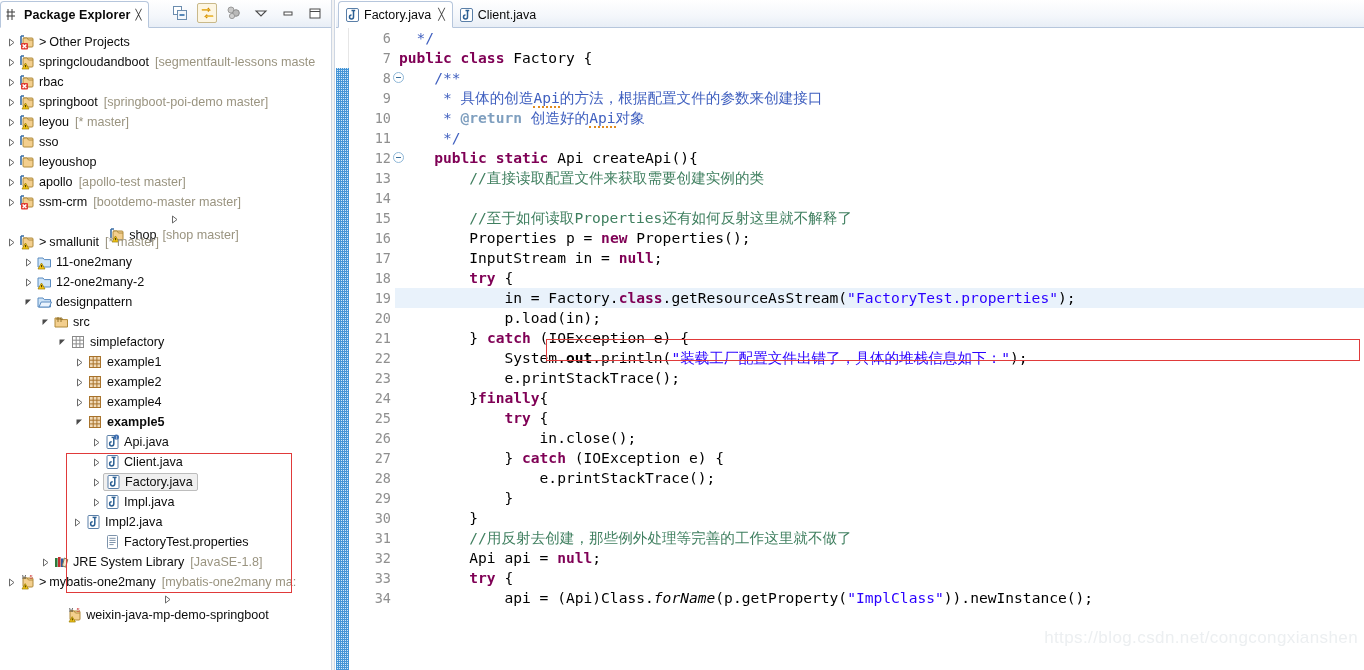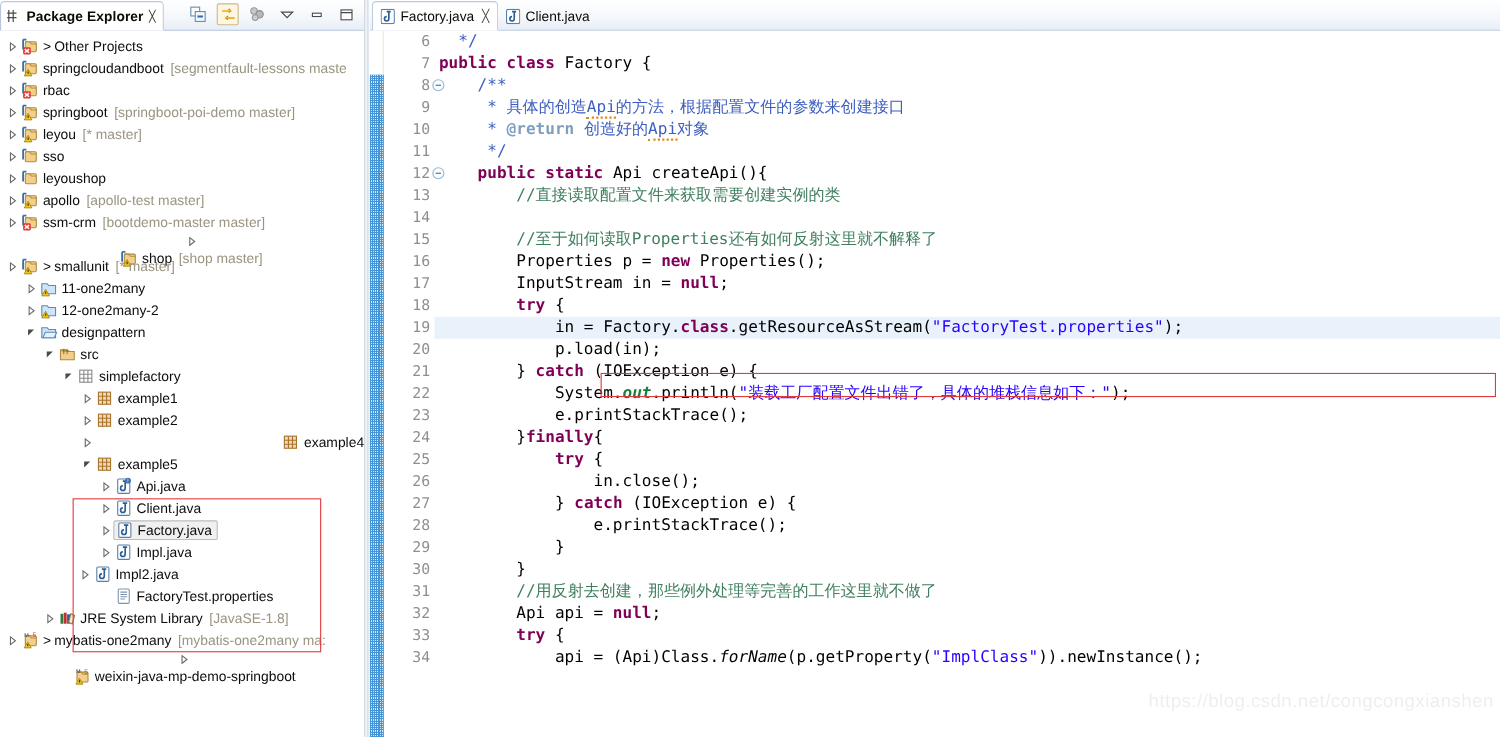--- a/index.html
+++ b/index.html
@@ -106,21 +106,21 @@
     white-space:pre;
   }
   .cl { height:20px; line-height:20px; padding-left:4px; color:#000; }
   .cl.hl { background:#e9f2fb; }
 
   .k  { color:#7f0055; font-weight:700; }          
   .s  { color:#2a00ff; }                            
   .c  { color:#3f7f5f; }                            
   .jd { color:#3f5fbf; }                            
   .jdt{ color:#7f9fbf; font-weight:700; }           
-  .st { color:#15803d; font-weight:700; font-style:italic; } 
+  .st { color:#000000; font-weight:700; } 
   .sm { color:#000; font-style:italic; }
   .u  { border-bottom:2px dotted #e08a1e; }
 
   
   #line19box {
     position:absolute; left:210px; top:311px; width:814px; height:22px;
     border:1.6px solid #e03a3a; pointer-events:none; z-index:4;
   }
 
   #watermark {
@@ -535,42 +535,42 @@
                   <line x1="6.2" y1="2.5" x2="6.2" y2="13.5"></line>
                   <line x1="9.9" y1="2.5" x2="9.9" y2="13.5"></line>
                   <line x1="2.5" y1="6.2" x2="13.5" y2="6.2"></line>
                   <line x1="2.5" y1="9.9" x2="13.5" y2="9.9"></line>
                 </g>
               </svg>
             </span>
             <span class="label">example2</span>
           </span>
         </div>
-        <div class="row" style="padding-left: 72px; justify-content: space-between;">
+        <div class="row" style="padding-left: 72px;">
           <span class="arrow">
             <svg width="9" height="9" viewBox="0 0 9 9">
               <path d="M2.5 1 L7 4.5 L2.5 8 Z" fill="none" stroke="#6a6a6a" stroke-width="1"></path>
             </svg>
           </span>
           <span style="display: flex; align-items: center;">
             <span class="ticon">
               <svg width="17" height="16" viewBox="0 0 17 16">
                 <rect x="2.5" y="2.5" width="11" height="11" fill="#f0d9b8" stroke="#a8732c"></rect>
                 <g stroke="#a8732c" stroke-width="1">
                   <line x1="6.2" y1="2.5" x2="6.2" y2="13.5"></line>
                   <line x1="9.9" y1="2.5" x2="9.9" y2="13.5"></line>
                   <line x1="2.5" y1="6.2" x2="13.5" y2="6.2"></line>
                   <line x1="2.5" y1="9.9" x2="13.5" y2="9.9"></line>
                 </g>
               </svg>
             </span>
             <span class="label">example4</span>
           </span>
         </div>
-        <div class="row" style="padding-left: 72px;">
+        <div class="row" style="padding-left: 72px; font-weight: bold;">
           <span class="arrow">
             <svg width="9" height="9" viewBox="0 0 9 9">
               <path d="M1.5 1.5 L7 1.5 L1.5 7 Z" fill="#4a4a4a"></path>
             </svg>
           </span>
           <span style="display: flex; align-items: center;">
             <span class="ticon">
               <svg width="17" height="16" viewBox="0 0 17 16">
                 <rect x="2.5" y="2.5" width="11" height="11" fill="#f0d9b8" stroke="#a8732c"></rect>
                 <g stroke="#a8732c" stroke-width="1">

